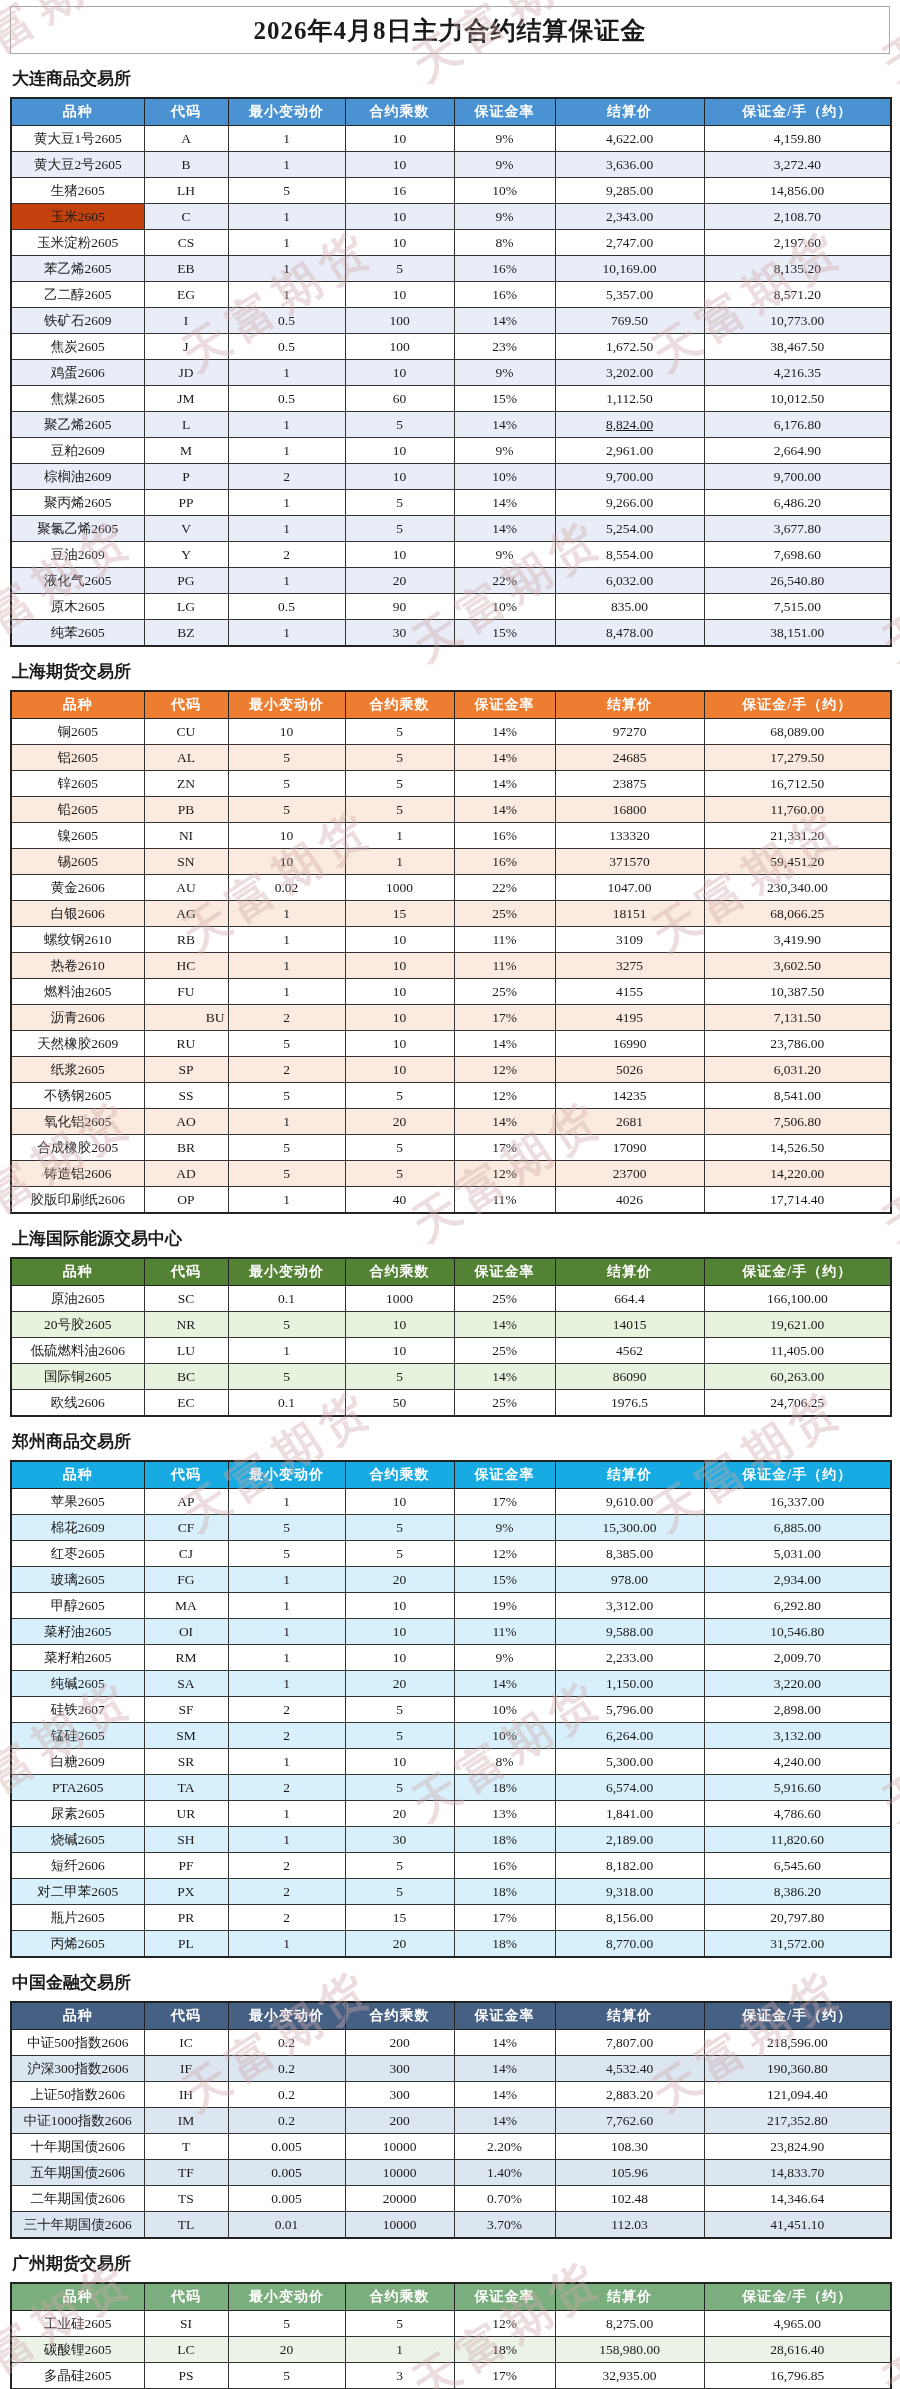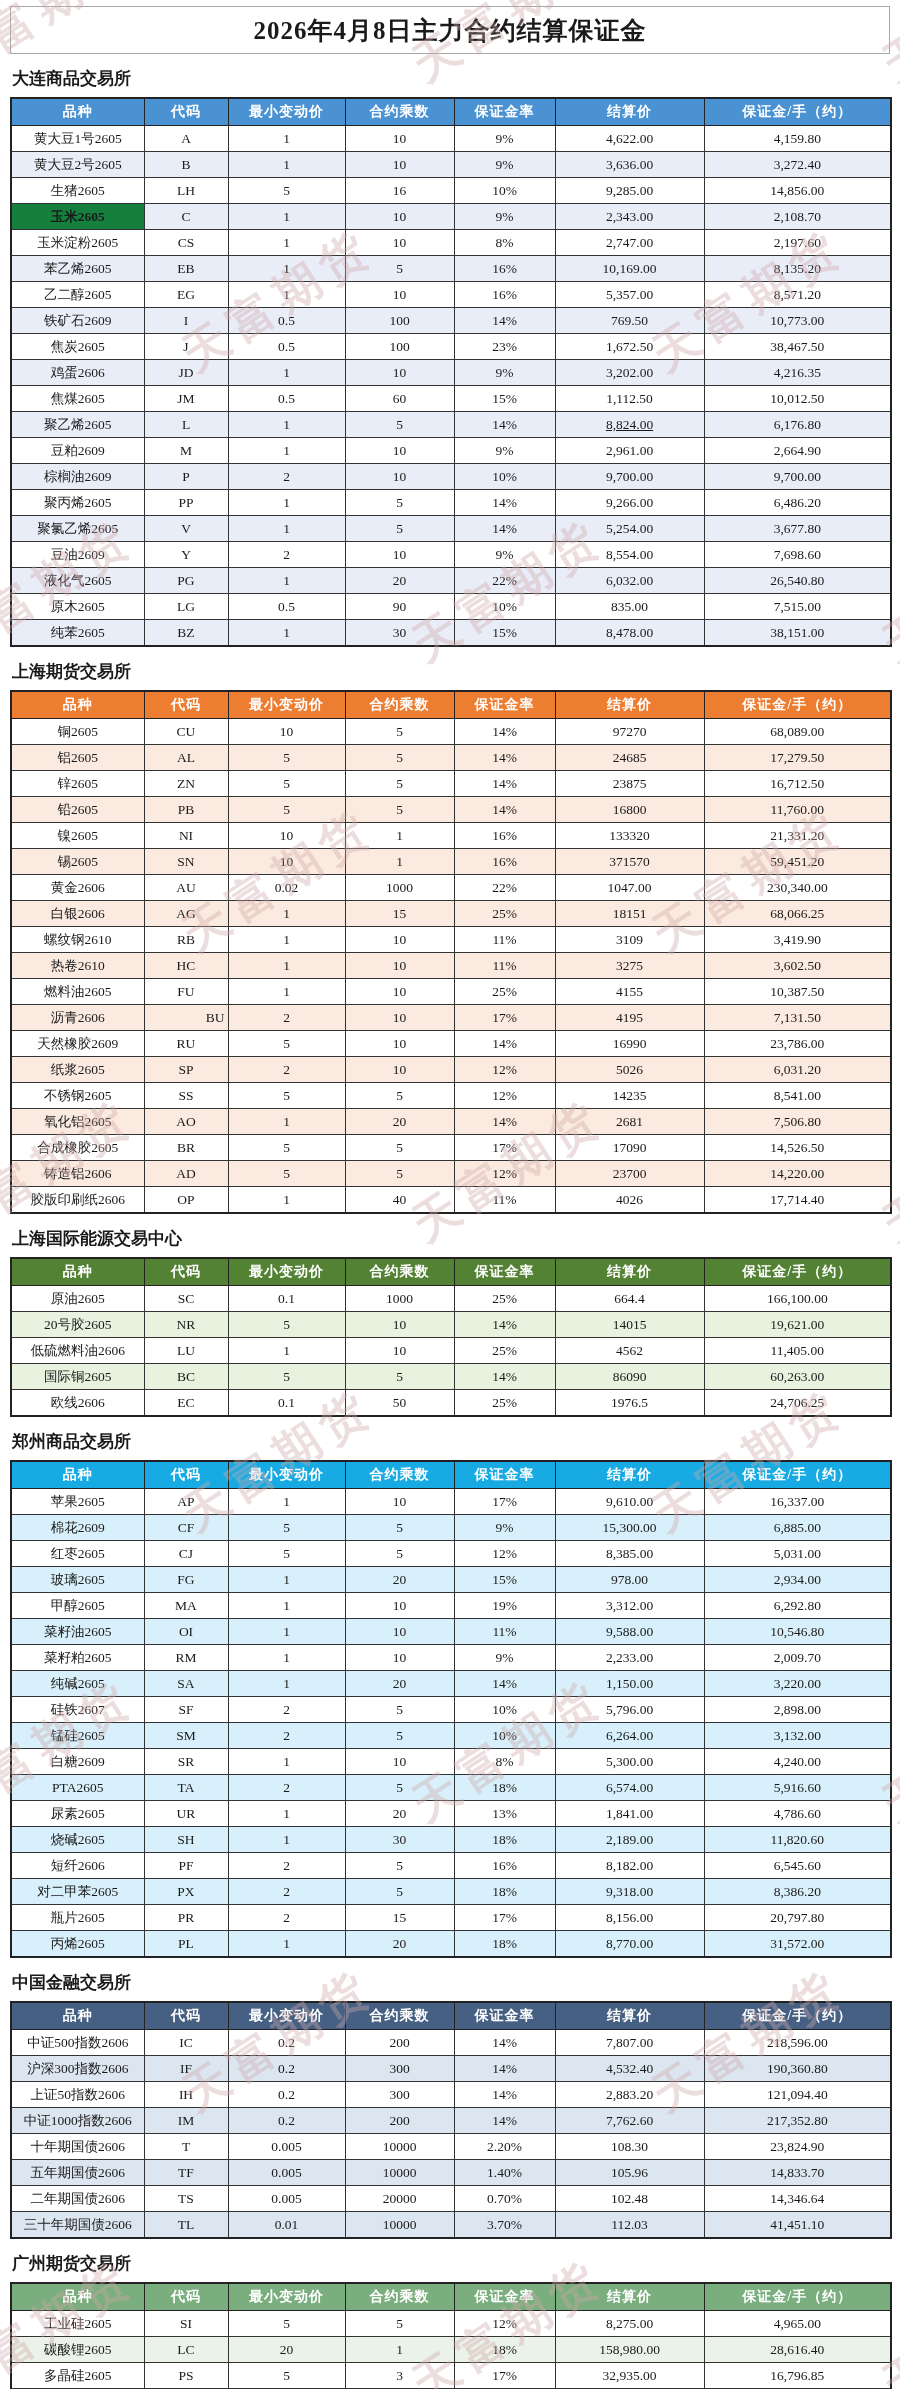--- a/index.html
+++ b/index.html
@@ -98,21 +98,21 @@
               <tr>
                 <td>生猪2605</td>
                 <td>LH</td>
                 <td>5</td>
                 <td>16</td>
                 <td>10%</td>
                 <td>9,285.00</td>
                 <td>14,856.00</td>
               </tr>
               <tr>
-                <td style="background: #15803d; font-weight: bold;">玉米2605</td>
+                <td style="background: #c2410c;">玉米2605</td>
                 <td style="background: rgb(233, 237, 248);">C</td>
                 <td style="background: rgb(233, 237, 248);">1</td>
                 <td style="background: rgb(233, 237, 248);">10</td>
                 <td style="background: rgb(233, 237, 248);">9%</td>
                 <td style="background: rgb(233, 237, 248);">2,343.00</td>
                 <td style="background: rgb(233, 237, 248);">2,108.70</td>
               </tr>
               <tr>
                 <td>玉米淀粉2605</td>
                 <td>CS</td>

